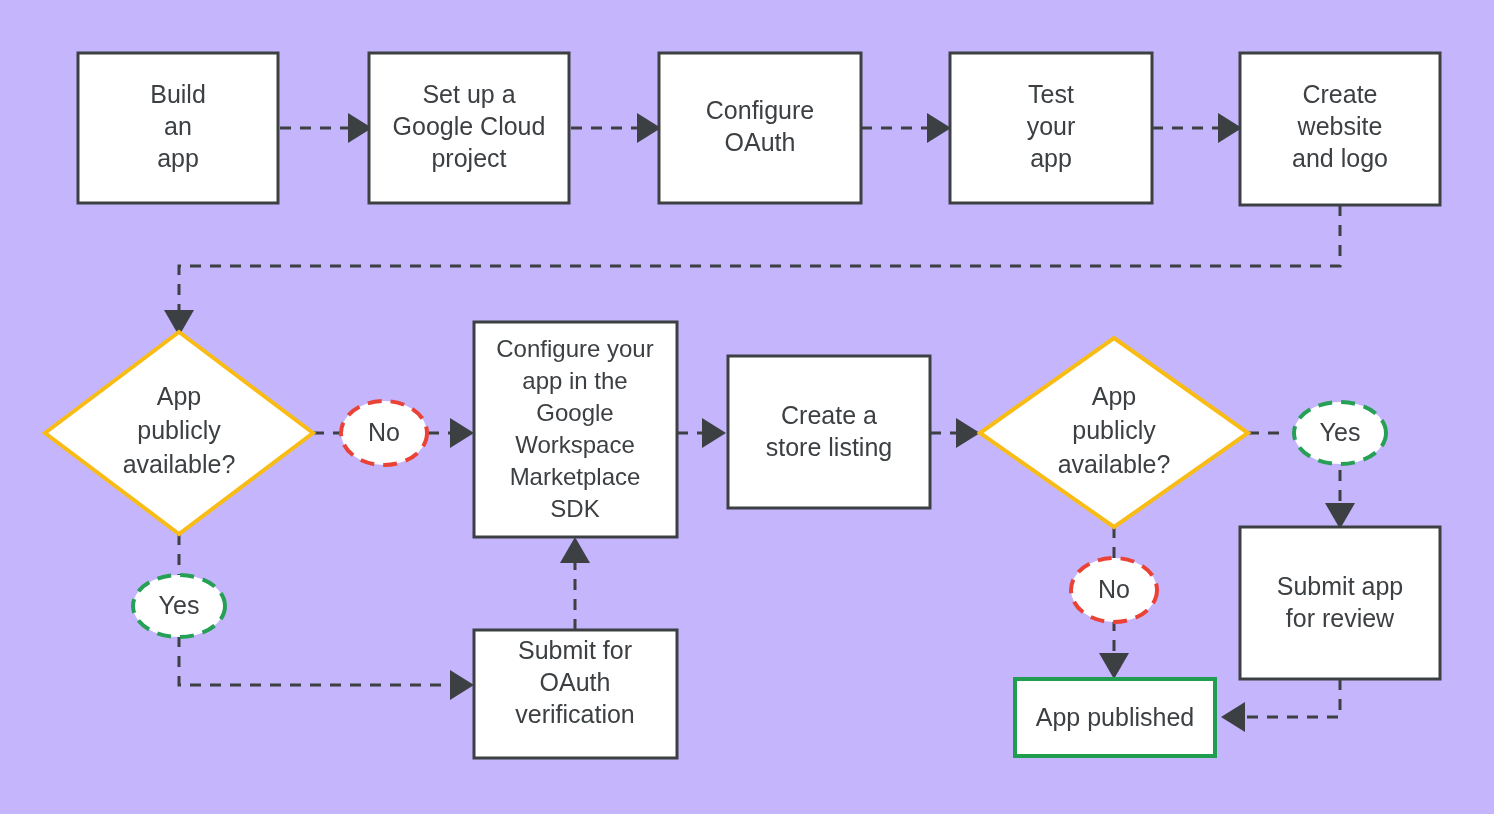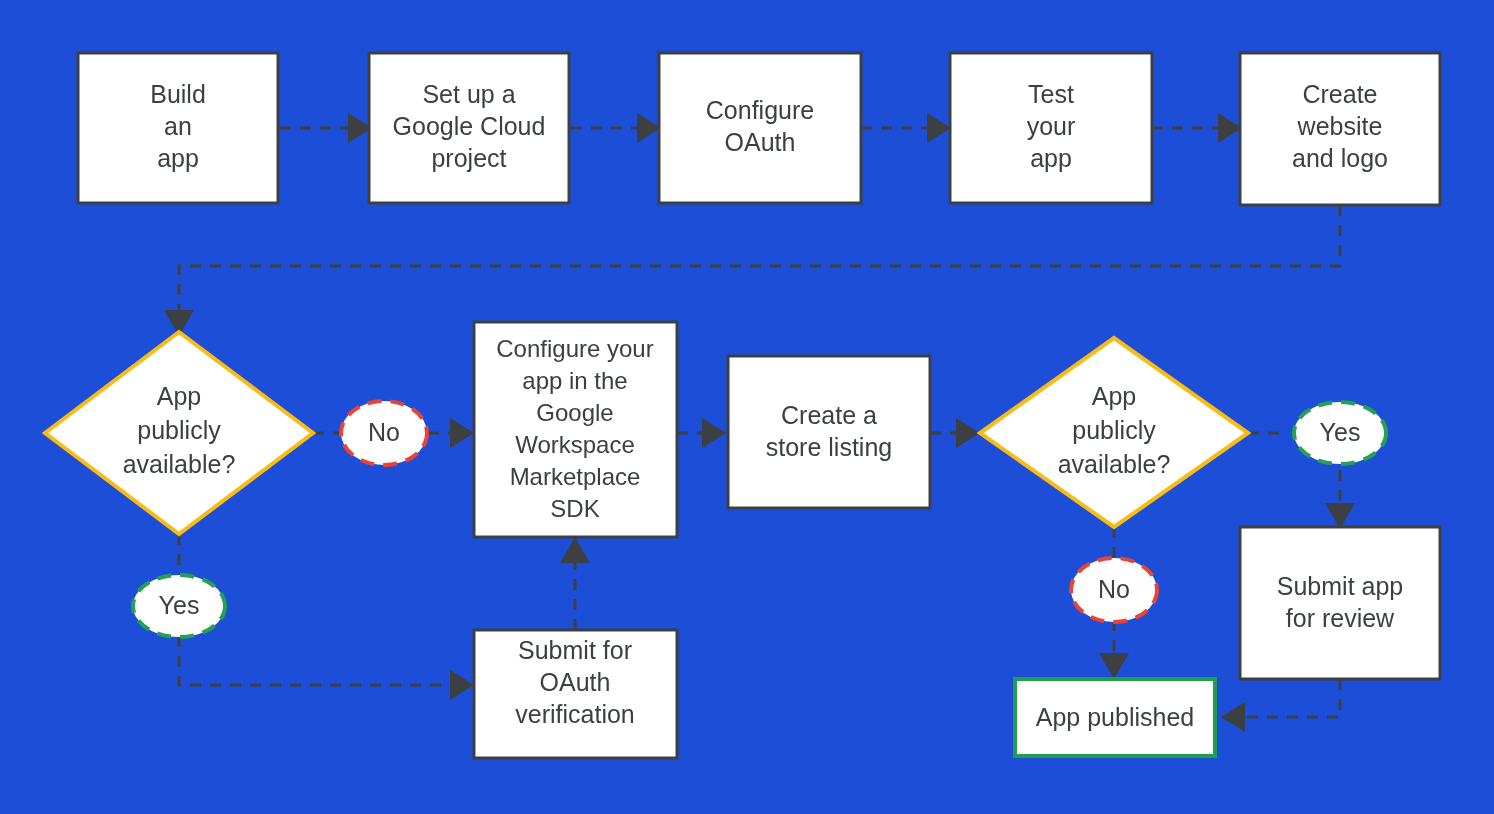--- a/index.html
+++ b/index.html
@@ -10,21 +10,21 @@
   body {
     font-family: "Liberation Sans", sans-serif;
     width: 1494px;
     height: 814px;
     overflow: hidden;
   }
   #flowchart-root {
     position: relative;
     width: 1494px;
     height: 814px;
-    background: #1d4ed8;
+    background: #c4b5fd;
   }
   svg.diagram {
     display: block;
     width: 1494px;
     height: 814px;
   }
   .node-rect {
     fill: #ffffff;
     stroke: #3C4043;
     stroke-width: 3;

